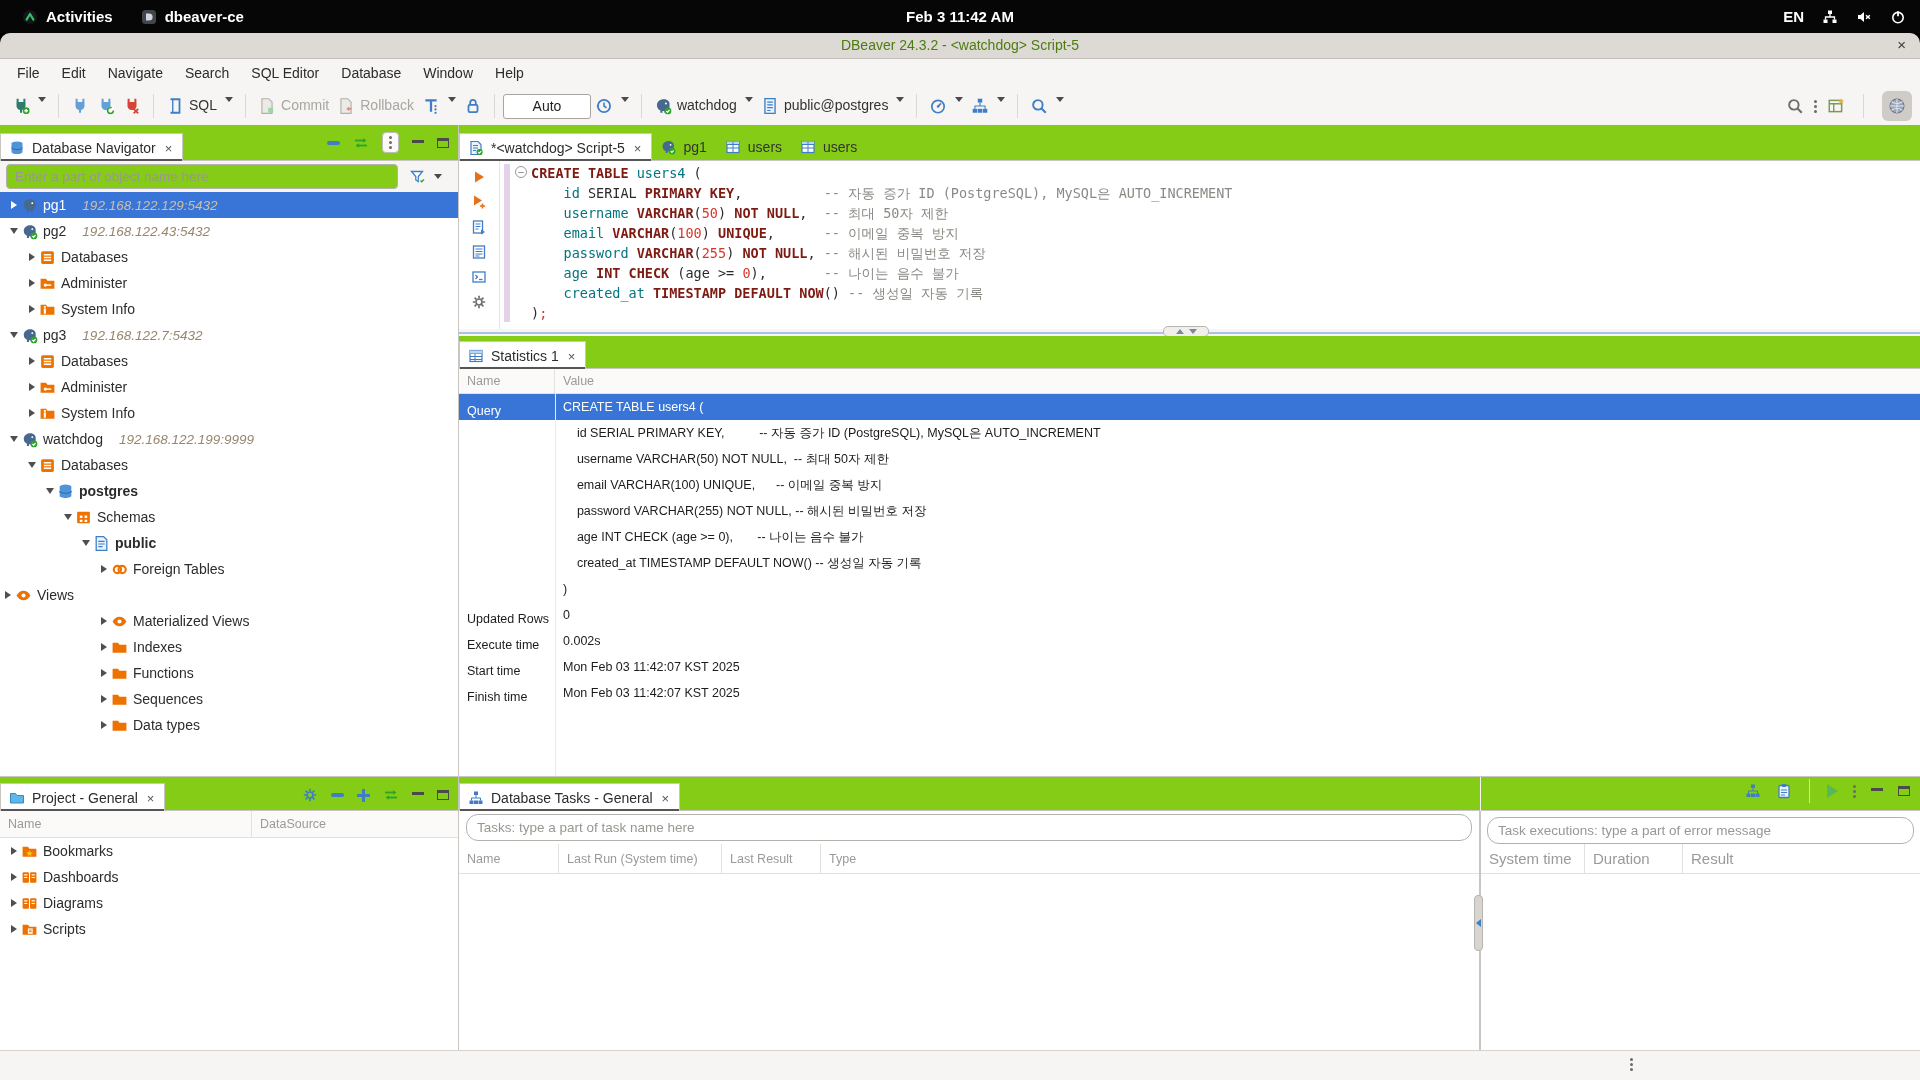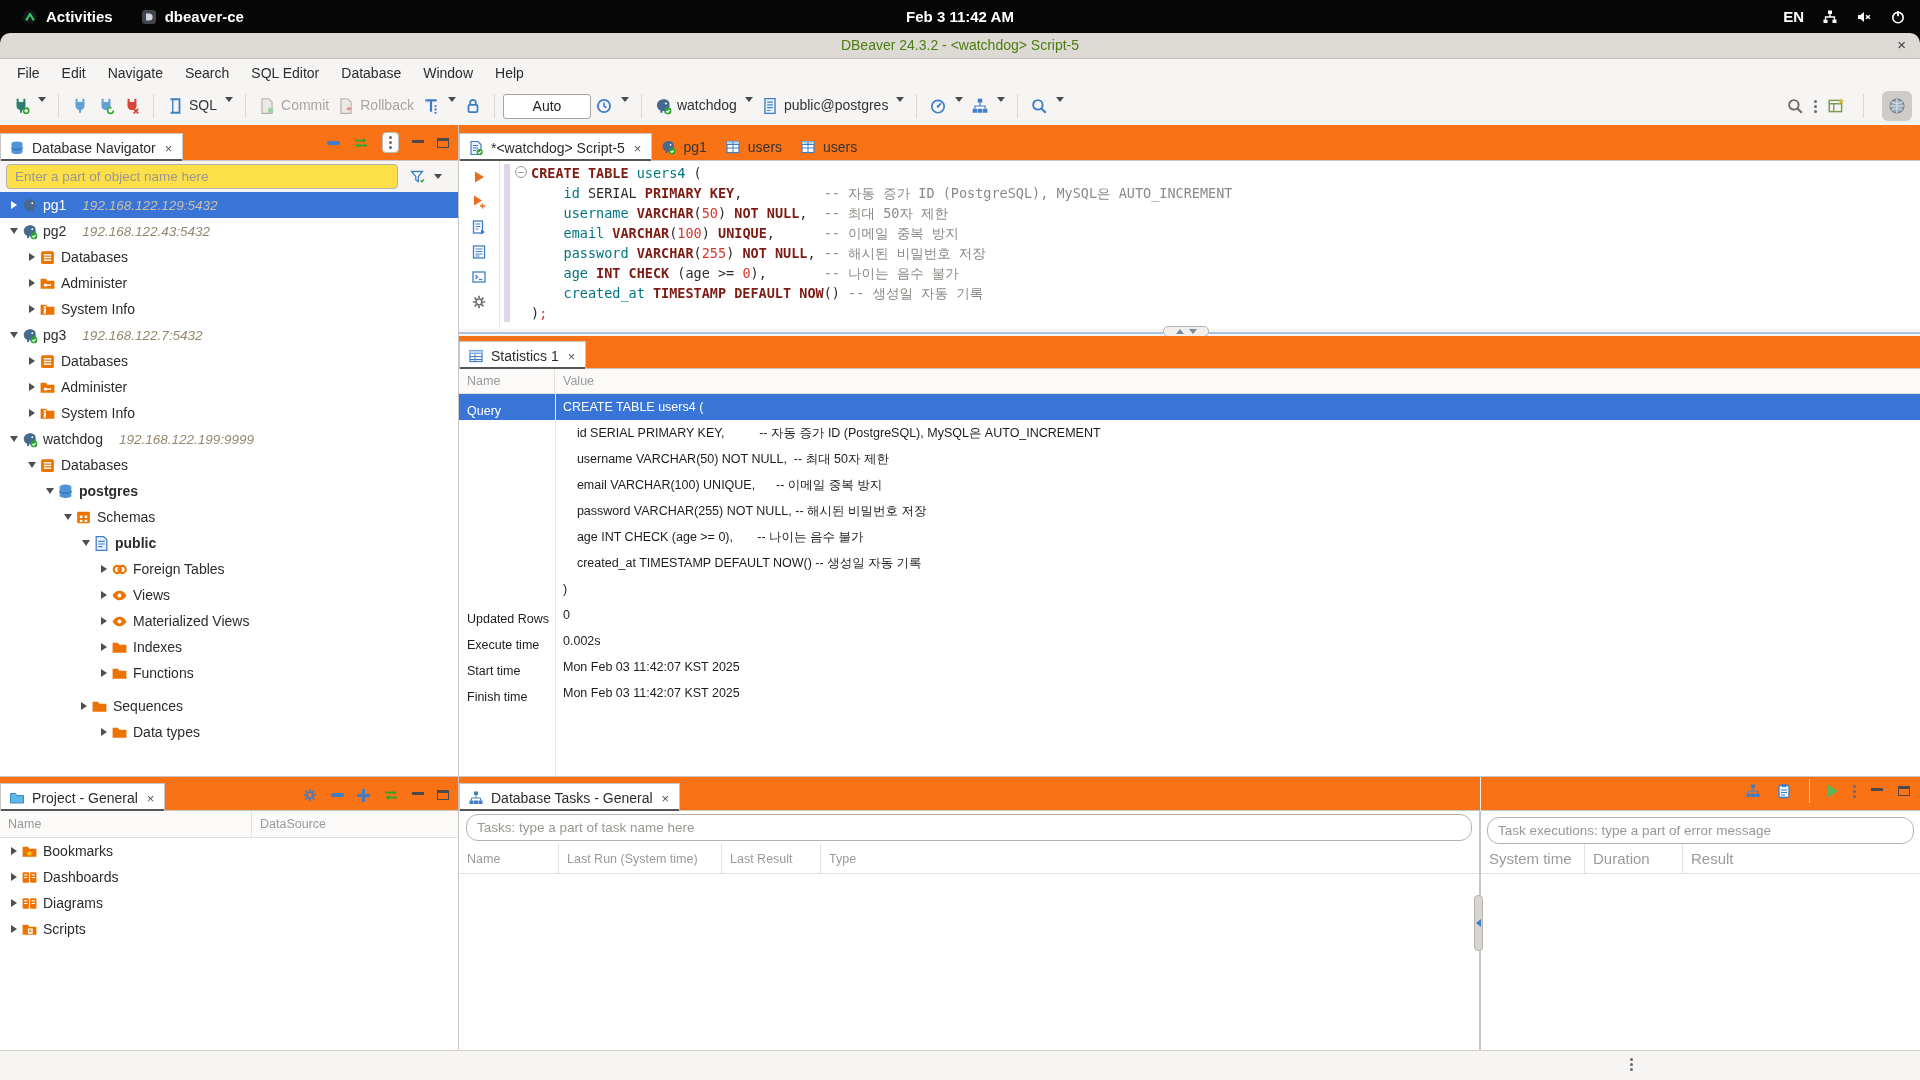--- a/index.html
+++ b/index.html
@@ -42,21 +42,21 @@
   #toolbar-right{margin-left:auto;display:flex;align-items:center;gap:10px;}
   #avatar-btn{width:30px;height:30px;border-radius:6px;background:#cfcbc6;display:flex;
     align-items:center;justify-content:center;cursor:pointer;}
 
   
   #main{position:absolute;left:0;top:125px;width:1920px;height:925px;background:#f6f5f4;}
   .vline{position:absolute;background:#c9c6c2;}
   .hline{position:absolute;background:#c9c6c2;}
 
   
-  .strip{position:absolute;background:#f97316;border-bottom:1px solid #c9c6c2;display:flex;align-items:flex-end;}
+  .strip{position:absolute;background:#84cc16;border-bottom:1px solid #c9c6c2;display:flex;align-items:flex-end;}
   .ptab{display:flex;align-items:center;gap:7px;padding:6px 10px 5px 8px;font-size:14px;color:#2c2c2c;
     position:relative;cursor:pointer;}
   .ptab.active{background:#fff;border:1px solid #c9c6c2;border-bottom:none;margin-bottom:-1px;}
   .ptab.active::after{content:'';position:absolute;left:0;right:0;bottom:-1px;height:3px;background:#555;}
   .ptab .x{color:#555;font-size:13px;margin-left:2px;}
   .ptab.plain{color:#333;}
   .strip-icons{margin-left:auto;display:flex;align-items:center;gap:13px;padding:0 10px 7px 0;}
   .blue-minus{width:13px;height:4px;background:#3f7ec6;border-radius:2px;display:inline-block;}
   .blue-plus{position:relative;width:13px;height:13px;display:inline-block;}
   .blue-plus::before{content:'';position:absolute;left:0;top:5px;width:13px;height:3px;background:#3f7ec6;}
@@ -64,21 +64,21 @@
   .kebab{display:inline-flex;flex-direction:column;gap:2px;align-items:center;}
   .kebab i{width:3px;height:3px;border-radius:50%;background:#6a6a6a;}
   .kebab.boxed{border:1px solid #c0bdb9;border-radius:4px;padding:3px 6px;background:#fbfaf9;}
   .win-min{width:12px;height:10px;border-top:3px solid #4a4a4a;display:inline-block;margin-top:4px;}
   .win-max{width:12px;height:10px;border:1px solid #4a4a4a;border-top:3px solid #4a4a4a;display:inline-block;}
 
   
   #nav-filter-row{position:absolute;left:0;top:36px;width:459px;height:31px;background:#f6f5f4;
     display:flex;align-items:center;}
   #nav-filter{margin-left:6px;width:392px;height:25px;border:1px solid #b5b2ae;border-radius:4px;
-    font-size:13.5px;padding:0 8px;color:#333;background:#fde047;font-family:inherit;}
+    font-size:13.5px;padding:0 8px;color:#333;background:#84cc16;font-family:inherit;}
   #nav-filter::placeholder,.flt::placeholder{color:#9a9792;}
   #nav-tree{position:absolute;left:0;top:67px;width:459px;height:585px;background:#fff;overflow:hidden;}
   .tree-row{display:flex;align-items:center;height:26px;font-size:14px;color:#2c2c2c;cursor:pointer;white-space:nowrap;}
   .tree-row.selected{background:#3875d6;color:#fff;}
   .tree-row .arrow{width:15px;flex:none;display:inline-flex;align-items:center;justify-content:center;}
   .arrow.closed::before{content:'';border-left:6px solid #4f4f4f;border-top:4px solid transparent;border-bottom:4px solid transparent;}
   .arrow.open::before{content:'';border-top:6px solid #4f4f4f;border-left:4px solid transparent;border-right:4px solid transparent;}
   .tree-row.selected .arrow.closed::before{border-left-color:#fff;}
   .tree-row .ticon{width:17px;height:16px;margin-right:5px;flex:none;}
   .tree-row .lbl.bold{font-weight:bold;}
@@ -588,21 +588,21 @@
         <span class="lbl bold">public</span>
       </div>
       <div class="tree-row" style="padding-left: 96px;">
         <span class="arrow closed"></span>
         <span class="ticon"><svg viewBox="0 0 16 16">
             <circle cx="6" cy="8" r="3.4" fill="none" stroke="#ee7200" stroke-width="2"></circle>
             <circle cx="10.5" cy="8" r="3.4" fill="none" stroke="#ee7200" stroke-width="2"></circle>
           </svg></span>
         <span class="lbl">Foreign Tables</span>
       </div>
-      <div class="tree-row" style="padding-left: 96px;">
+      <div class="tree-row" style="">
         <span class="arrow closed"></span>
         <span class="ticon"><svg viewBox="0 0 16 16">
             <path d="M1.5 8C3 5 5.3 3.5 8 3.5S13 5 14.5 8C13 11 10.7 12.5 8 12.5S3 11 1.5 8z" fill="#ee7200"></path>
             <circle cx="8" cy="8" r="1.9" fill="#fff"></circle>
           </svg></span>
         <span class="lbl">Views</span>
       </div>
       <div class="tree-row" style="padding-left: 96px;">
         <span class="arrow closed"></span>
         <span class="ticon"><svg viewBox="0 0 16 16">
@@ -618,21 +618,21 @@
           </svg></span>
         <span class="lbl">Indexes</span>
       </div>
       <div class="tree-row" style="padding-left: 96px;">
         <span class="arrow closed"></span>
         <span class="ticon"><svg viewBox="0 0 16 16">
             <path d="M1.5 3.5h5l1.5 2h6.5v7.5h-13z" fill="#ee7200"></path>
           </svg></span>
         <span class="lbl">Functions</span>
       </div>
-      <div class="tree-row" style="padding-left: 76px; margin-top: 7px;">
+      <div class="tree-row" style="padding-left: 96px;">
         <span class="arrow closed"></span>
         <span class="ticon"><svg viewBox="0 0 16 16">
             <path d="M1.5 3.5h5l1.5 2h6.5v7.5h-13z" fill="#ee7200"></path>
           </svg></span>
         <span class="lbl">Sequences</span>
       </div>
       <div class="tree-row" style="padding-left: 96px;">
         <span class="arrow closed"></span>
         <span class="ticon"><svg viewBox="0 0 16 16">
             <path d="M1.5 3.5h5l1.5 2h6.5v7.5h-13z" fill="#ee7200"></path>

